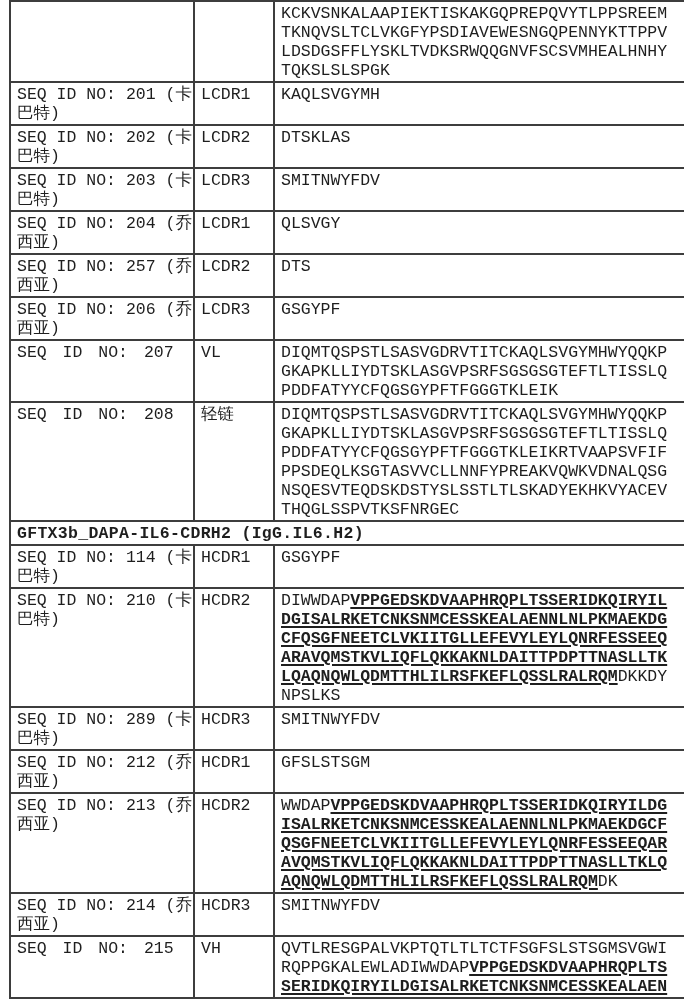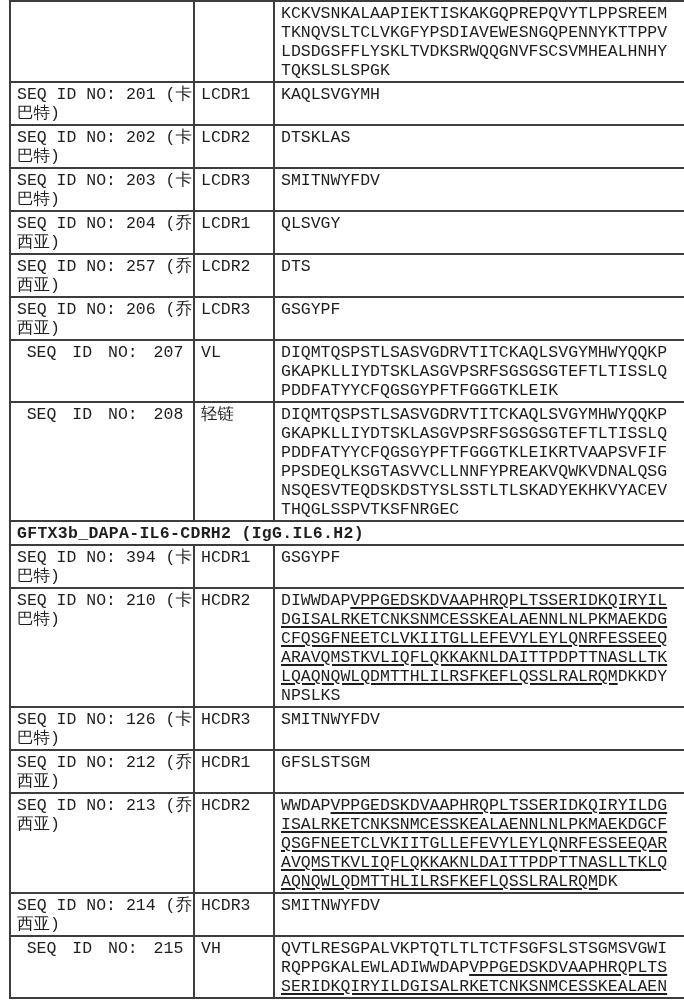--- a/index.html
+++ b/index.html
@@ -37,28 +37,27 @@
   }
   col.c1 { width: 184px; }
   col.c2 { width: 80px; }
   col.c3 { width: 418px; }
   .id-inner {
     width: 176px;
     word-break: break-all;
   }
   .id-inner.wide {
     word-spacing: 6px;
-    text-align: center;
   }
   .seq {
     width: 392px;
     word-break: break-all;
   }
   .seg-bold-underline {
-    font-weight: 400;
+    font-weight: 700;
     text-decoration: underline;
     text-decoration-thickness: 1.5px;
     text-underline-offset: 1.5px;
   }
   td.section-cell {
     font-weight: 700;
     padding: 1px 3px 1px 5px;
     letter-spacing: 0.3px;
   }
 </style>
@@ -152,39 +151,39 @@
           <td>轻链</td>
           <td>
             <div class="seq"><span class="seg-normal">DIQMTQSPSTLSASVGDRVTITCKAQLSVGYMHWYQQKPGKAPKLLIYDTSKLASGVPSRFSGSGSGTEFTLTISSLQPDDFATYYCFQGSGYPFTFGGGTKLEIKRTVAAPSVFIFPPSDEQLKSGTASVVCLLNNFYPREAKVQWKVDNALQSGNSQESVTEQDSKDSTYSLSSTLTLSKADYEKHKVYACEVTHQGLSSPVTKSFNRGEC</span></div>
           </td>
         </tr>
         <tr>
           <td colspan="3" class="section-cell">GFTX3b_DAPA-IL6-CDRH2 (IgG.IL6.H2)</td>
         </tr>
         <tr>
           <td>
-            <div class="id-inner">SEQ ID NO: 394 (卡巴特)</div>
+            <div class="id-inner">SEQ ID NO: 114 (卡巴特)</div>
           </td>
           <td>HCDR1</td>
           <td>
             <div class="seq"><span class="seg-normal">GSGYPF</span></div>
           </td>
         </tr>
         <tr>
           <td>
             <div class="id-inner">SEQ ID NO: 210 (卡巴特)</div>
           </td>
           <td>HCDR2</td>
           <td>
             <div class="seq"><span class="seg-normal">DIWWDAP</span><span class="seg-bold-underline">VPPGEDSKDVAAPHRQPLTSSERIDKQIRYILDGISALRKETCNKSNMCESSKEALAENNLNLPKMAEKDGCFQSGFNEETCLVKIITGLLEFEVYLEYLQNRFESSEEQARAVQMSTKVLIQFLQKKAKNLDAITTPDPTTNASLLTKLQAQNQWLQDMTTHLILRSFKEFLQSSLRALRQM</span><span class="seg-normal">DKKDYNPSLKS</span></div>
           </td>
         </tr>
         <tr>
           <td>
-            <div class="id-inner">SEQ ID NO: 126 (卡巴特)</div>
+            <div class="id-inner">SEQ ID NO: 289 (卡巴特)</div>
           </td>
           <td>HCDR3</td>
           <td>
             <div class="seq"><span class="seg-normal">SMITNWYFDV</span></div>
           </td>
         </tr>
         <tr>
           <td>
             <div class="id-inner">SEQ ID NO: 212 (乔西亚)</div>
           </td>

